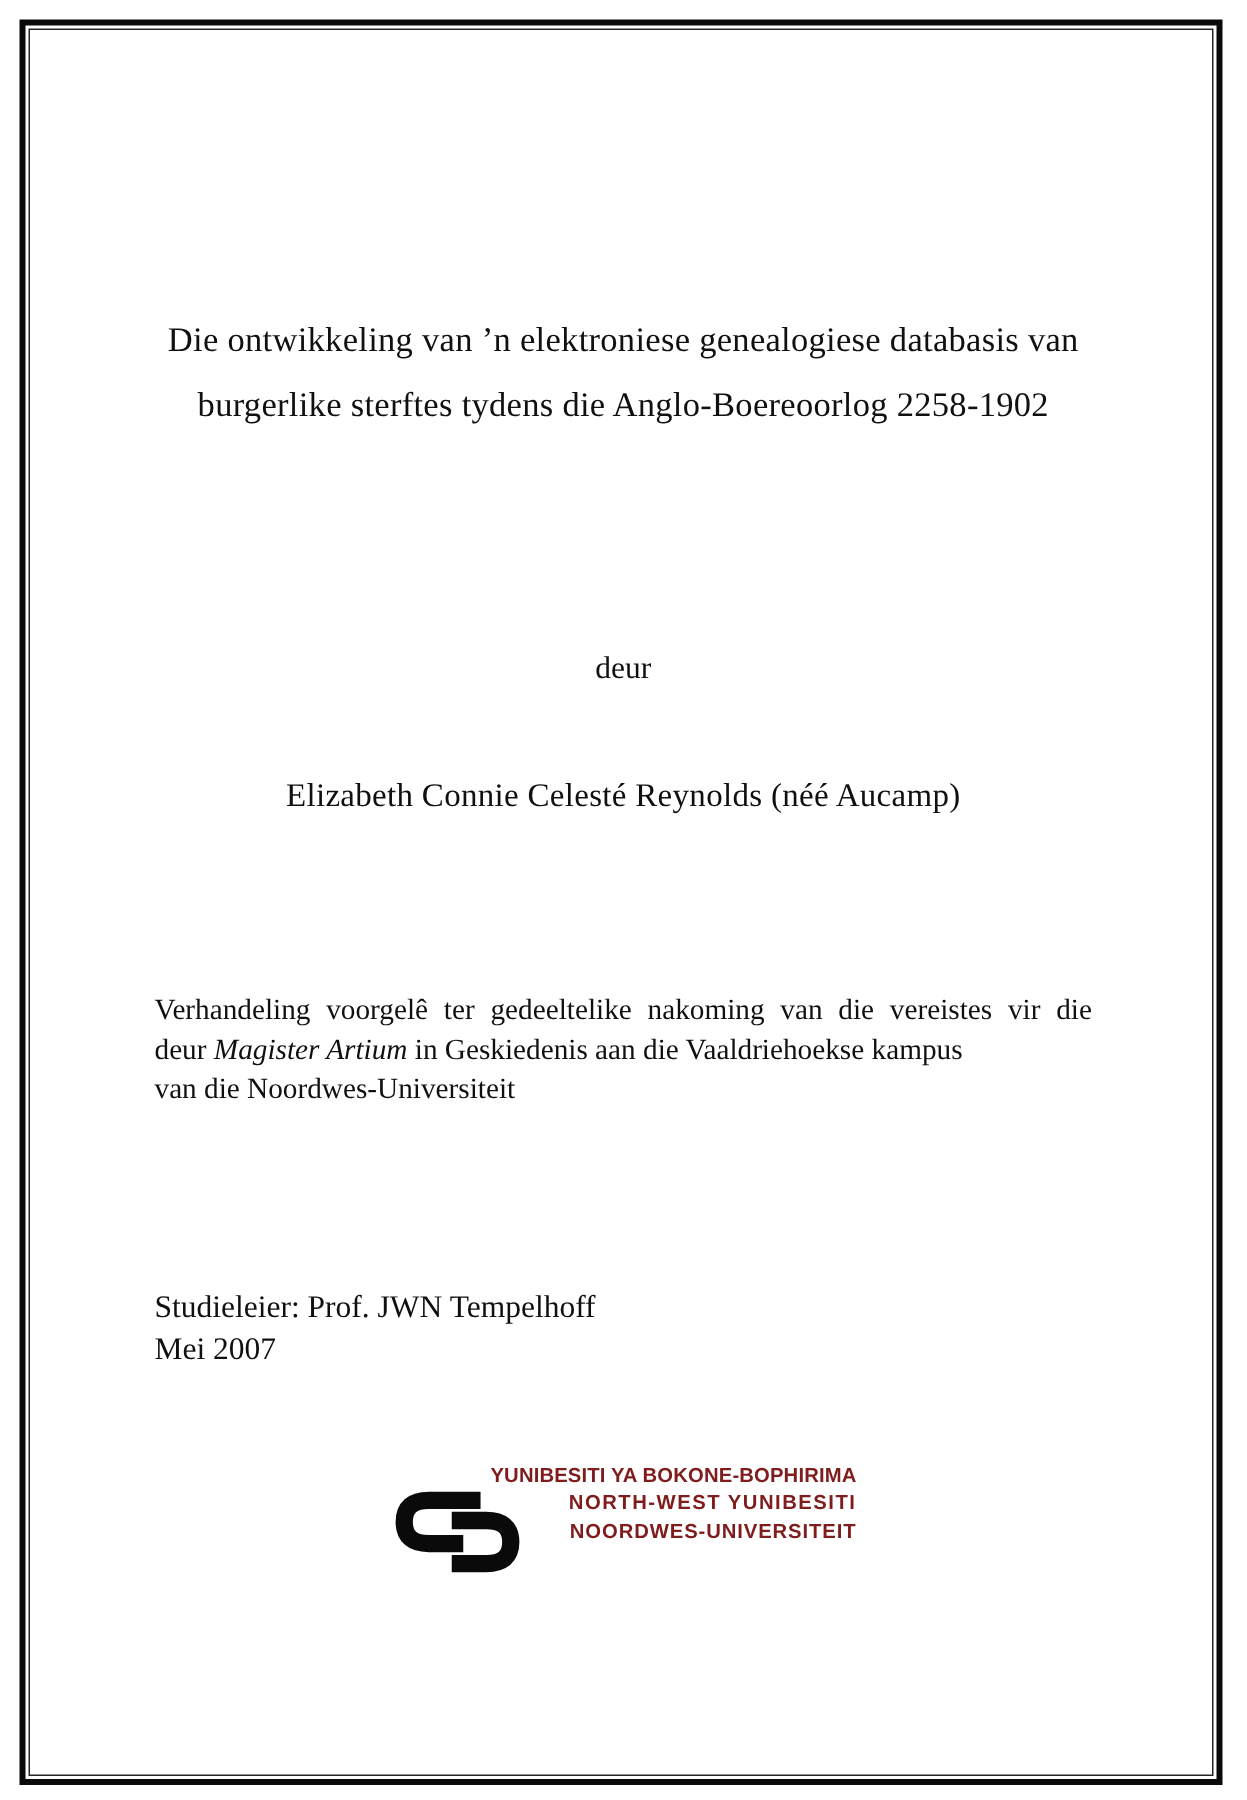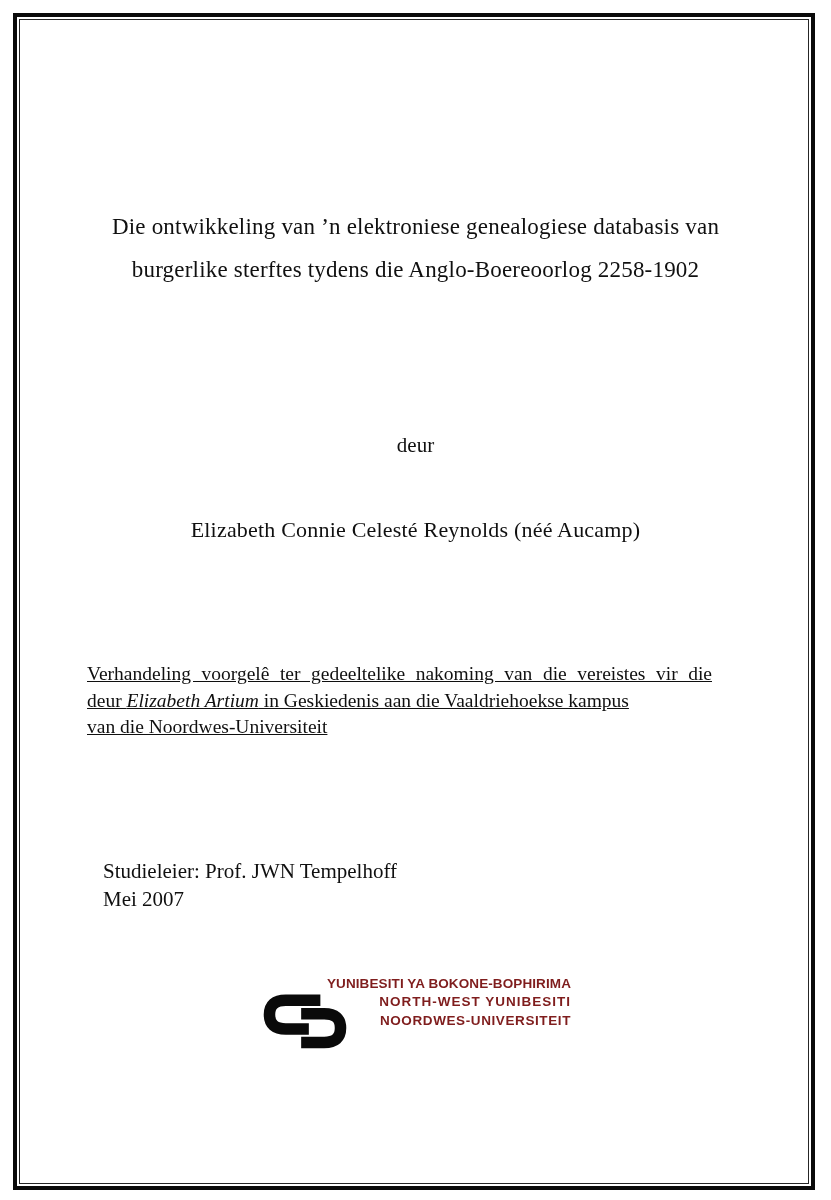--- a/index.html
+++ b/index.html
@@ -50,25 +50,24 @@
   .author {
     position: absolute;
     left: 103px; top: 517px;
     width: 625px;
     text-align: center;
     font-size: 22px;
     letter-spacing: 0.2px;
   }
   .statement {
     position: absolute;
-    left: 87px; top: 661px;
+    left: 103px; top: 661px;
     width: 625px;
     font-size: 19.5px;
     line-height: 26.5px;
-    text-decoration: underline;
   }
   .statement .justified {
     text-align: justify;
     text-align-last: justify;
   }
   .statement .italic { font-style: italic; }
   .supervisor-block {
     position: absolute;
     left: 103px; top: 857px;
     font-size: 21px;
@@ -113,21 +112,21 @@
     <div class="title-line">Die ontwikkeling van ’n elektroniese genealogiese databasis van</div>
     <div class="title-line">burgerlike sterftes tydens die Anglo-Boereoorlog 2258-1902</div>
   </div>
 
   <div class="byline">deur</div>
 
   <div class="author">Elizabeth Connie Celesté Reynolds (néé Aucamp)</div>
 
   <div class="statement">
     <div class="justified">Verhandeling voorgelê ter gedeeltelike nakoming van die vereistes vir die</div>
-    <div><span>deur </span><span class="italic">Elizabeth Artium</span><span> in Geskiedenis aan die Vaaldriehoekse kampus</span></div>
+    <div><span>deur </span><span class="italic">Magister Artium</span><span> in Geskiedenis aan die Vaaldriehoekse kampus</span></div>
     <div>van die Noordwes-Universiteit</div>
   </div>
 
   <div class="supervisor-block">
     <div>Studieleier: Prof. JWN Tempelhoff</div>
     <div>Mei 2007</div>
   </div>
 
   <div class="logo">
     <svg class="logo-mark" viewBox="0 0 100 76" xmlns="http://www.w3.org/2000/svg">

